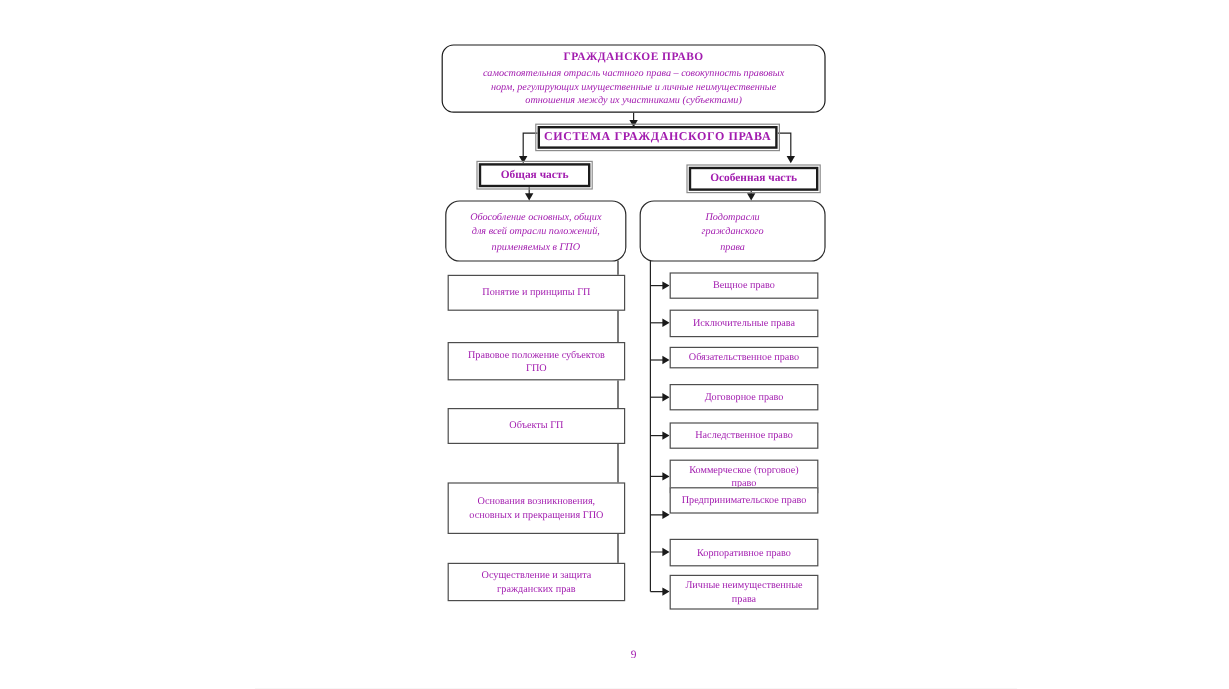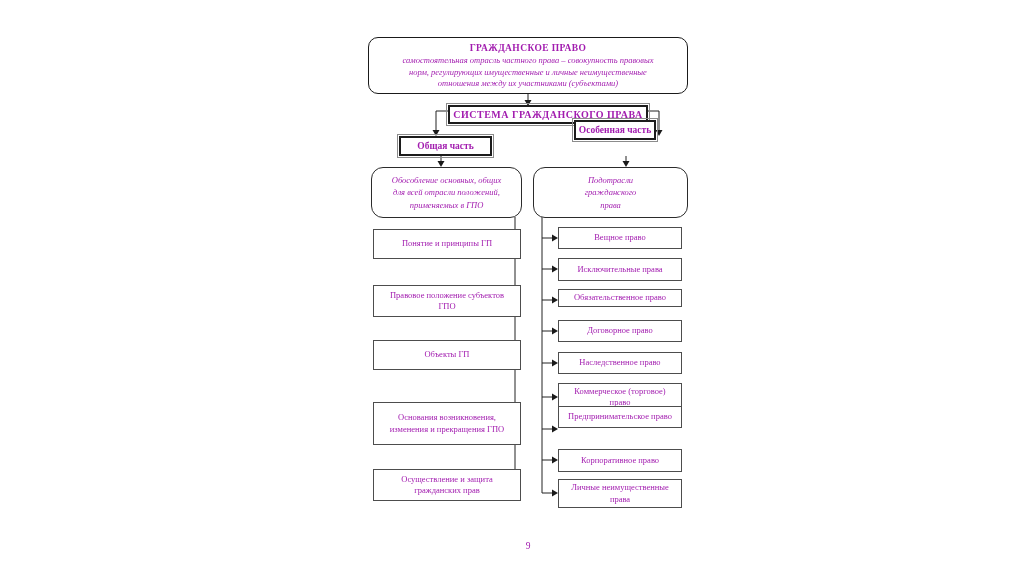--- a/index.html
+++ b/index.html
@@ -17,21 +17,21 @@
   .root-desc{font-style:italic;font-size:8.5px;line-height:1.33;max-width:262px;margin:1px auto 0;}
   
   .dbox{
     position:absolute;box-sizing:border-box;background:#fff;
     border:2px solid #1c1c1c;outline:1px solid #8c8c8c;outline-offset:1px;
     display:flex;align-items:center;justify-content:center;text-align:center;
     font-weight:bold;
   }
   .system-box{left:448px;top:105px;width:200px;height:19px;font-size:10px;letter-spacing:.5px;}
   .general-box{left:399px;top:136px;width:93px;height:20px;font-size:9.5px;}
-  .special-box{left:574px;top:120px;width:82px;height:20px;font-size:9.5px;}
+  .special-box{left:574px;top:139px;width:108px;height:20px;font-size:9.5px;}
   
   .note{
     position:absolute;box-sizing:border-box;background:#fff;
     border:1.4px solid #2b2b2b;border-radius:12px;
     display:flex;align-items:center;justify-content:center;text-align:center;
     font-style:italic;font-size:8.5px;line-height:1.45;
   }
   .general-note{left:371px;top:167px;width:151px;height:51px;}
   .general-note span{max-width:120px;}
   .special-note{left:533px;top:167px;width:155px;height:51px;}
@@ -118,21 +118,21 @@
   <div class="note general-note">
     <span>Обособление основных, общих для всей отрасли положений, применяемых в ГПО</span>
   </div>
   <div class="note special-note">
     <span>Подотрасли гражданского права</span>
   </div>
 
   <div class="leaf l" style="top:229px;height:30px;">Понятие и принципы ГП</div>
   <div class="leaf l" style="top:285px;height:32px;">Правовое положение субъектов ГПО</div>
   <div class="leaf l" style="top:340px;height:30px;">Объекты ГП</div>
-  <div class="leaf l" style="top:402px;height:43px;">Основания возникновения, изменения и прекращения ГПО</div>
+  <div class="leaf l" style="top:402px;height:43px;">Основания возникновения, основных и прекращения ГПО</div>
   <div class="leaf l" style="top:469px;height:32px;">Осуществление и защита гражданских прав</div>
 
   <div class="leaf r" style="top:227px;height:22px;">Вещное право</div>
   <div class="leaf r" style="top:258px;height:23px;">Исключительные права</div>
   <div class="leaf r" style="top:289px;height:18px;">Обязательственное право</div>
   <div class="leaf r" style="top:320px;height:22px;">Договорное право</div>
   <div class="leaf r" style="top:352px;height:22px;">Наследственное право</div>
   <div class="leaf r" style="top:383px;height:28px;">Коммерческое (торговое) право</div>
   <div class="leaf r" style="top:406px;height:22px;">Предпринимательское право</div>
   <div class="leaf r" style="top:449px;height:23px;">Корпоративное право</div>

